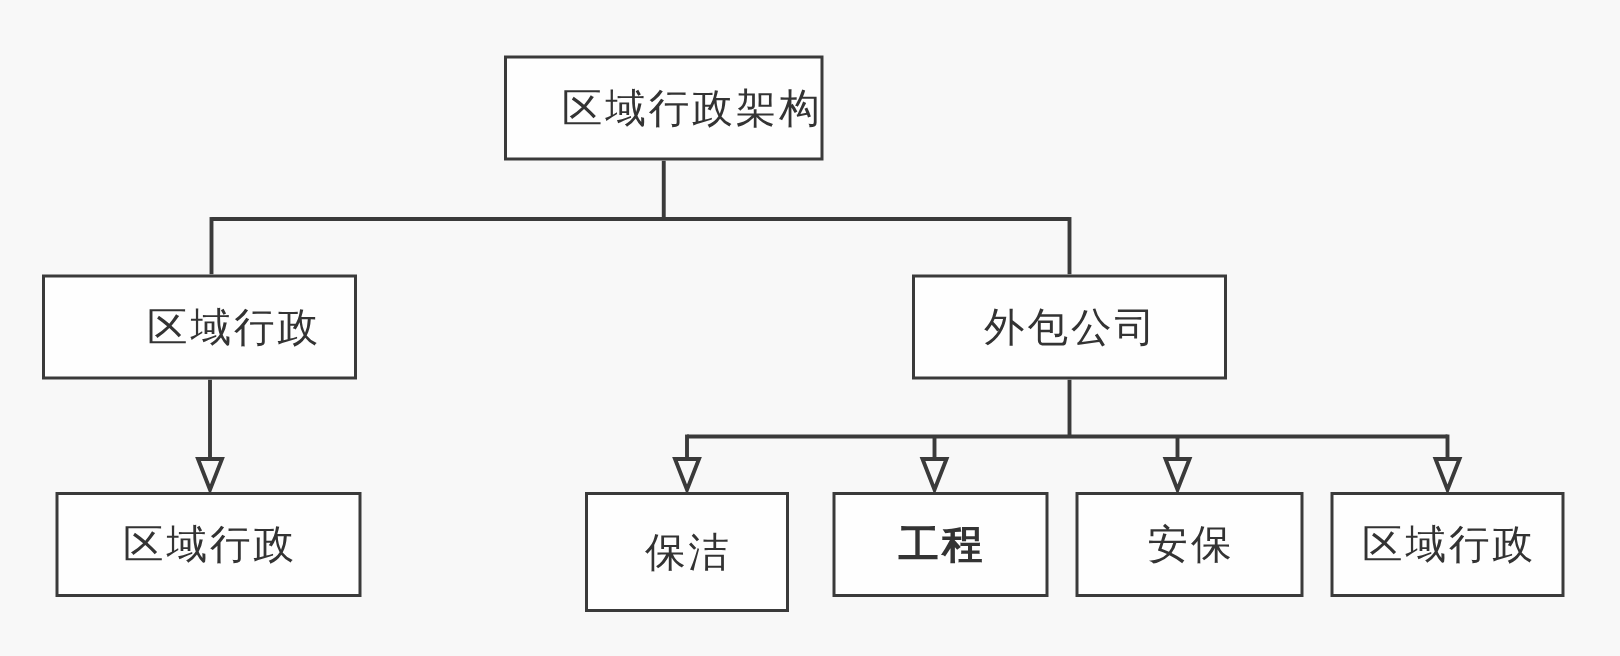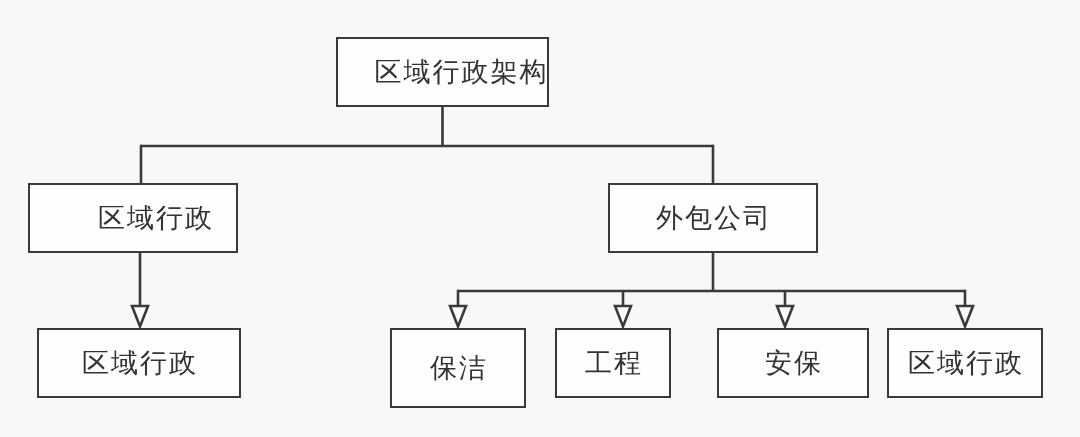--- a/index.html
+++ b/index.html
@@ -50,21 +50,21 @@
     letter-spacing: 2px;
     white-space: nowrap;
     text-indent: 2px; 
   }
   
   #node-root            { left: 336px; top: 37px;  width: 213px; height: 70px; padding-left: 36px; }
   #node-regional-admin  { left: 28px;  top: 183px; width: 210px; height: 70px; padding-left: 44px; }
   #node-outsourcing     { left: 608px; top: 183px; width: 210px; height: 70px; font-family: Liberation Serif, serif; }
   #node-site-leasing    { left: 37px;  top: 328px; width: 204px; height: 70px; }
   #node-cleaning        { left: 390px; top: 328px; width: 136px; height: 80px; }
-  #node-engineering     { left: 555px; top: 328px; width: 116px; height: 70px; }
+  #node-engineering     { left: 555px; top: 328px; width: 144px; height: 70px; font-weight: bold; }
   #node-security        { left: 717px; top: 328px; width: 152px; height: 70px; }
   #node-staff-services  { left: 887px; top: 328px; width: 156px; height: 70px; }
 </style>
 </head>
 <body>
 
 <div class="canvas">
 
   <svg class="connectors" viewBox="0 0 1080 437" xmlns="http://www.w3.org/2000/svg">
 

